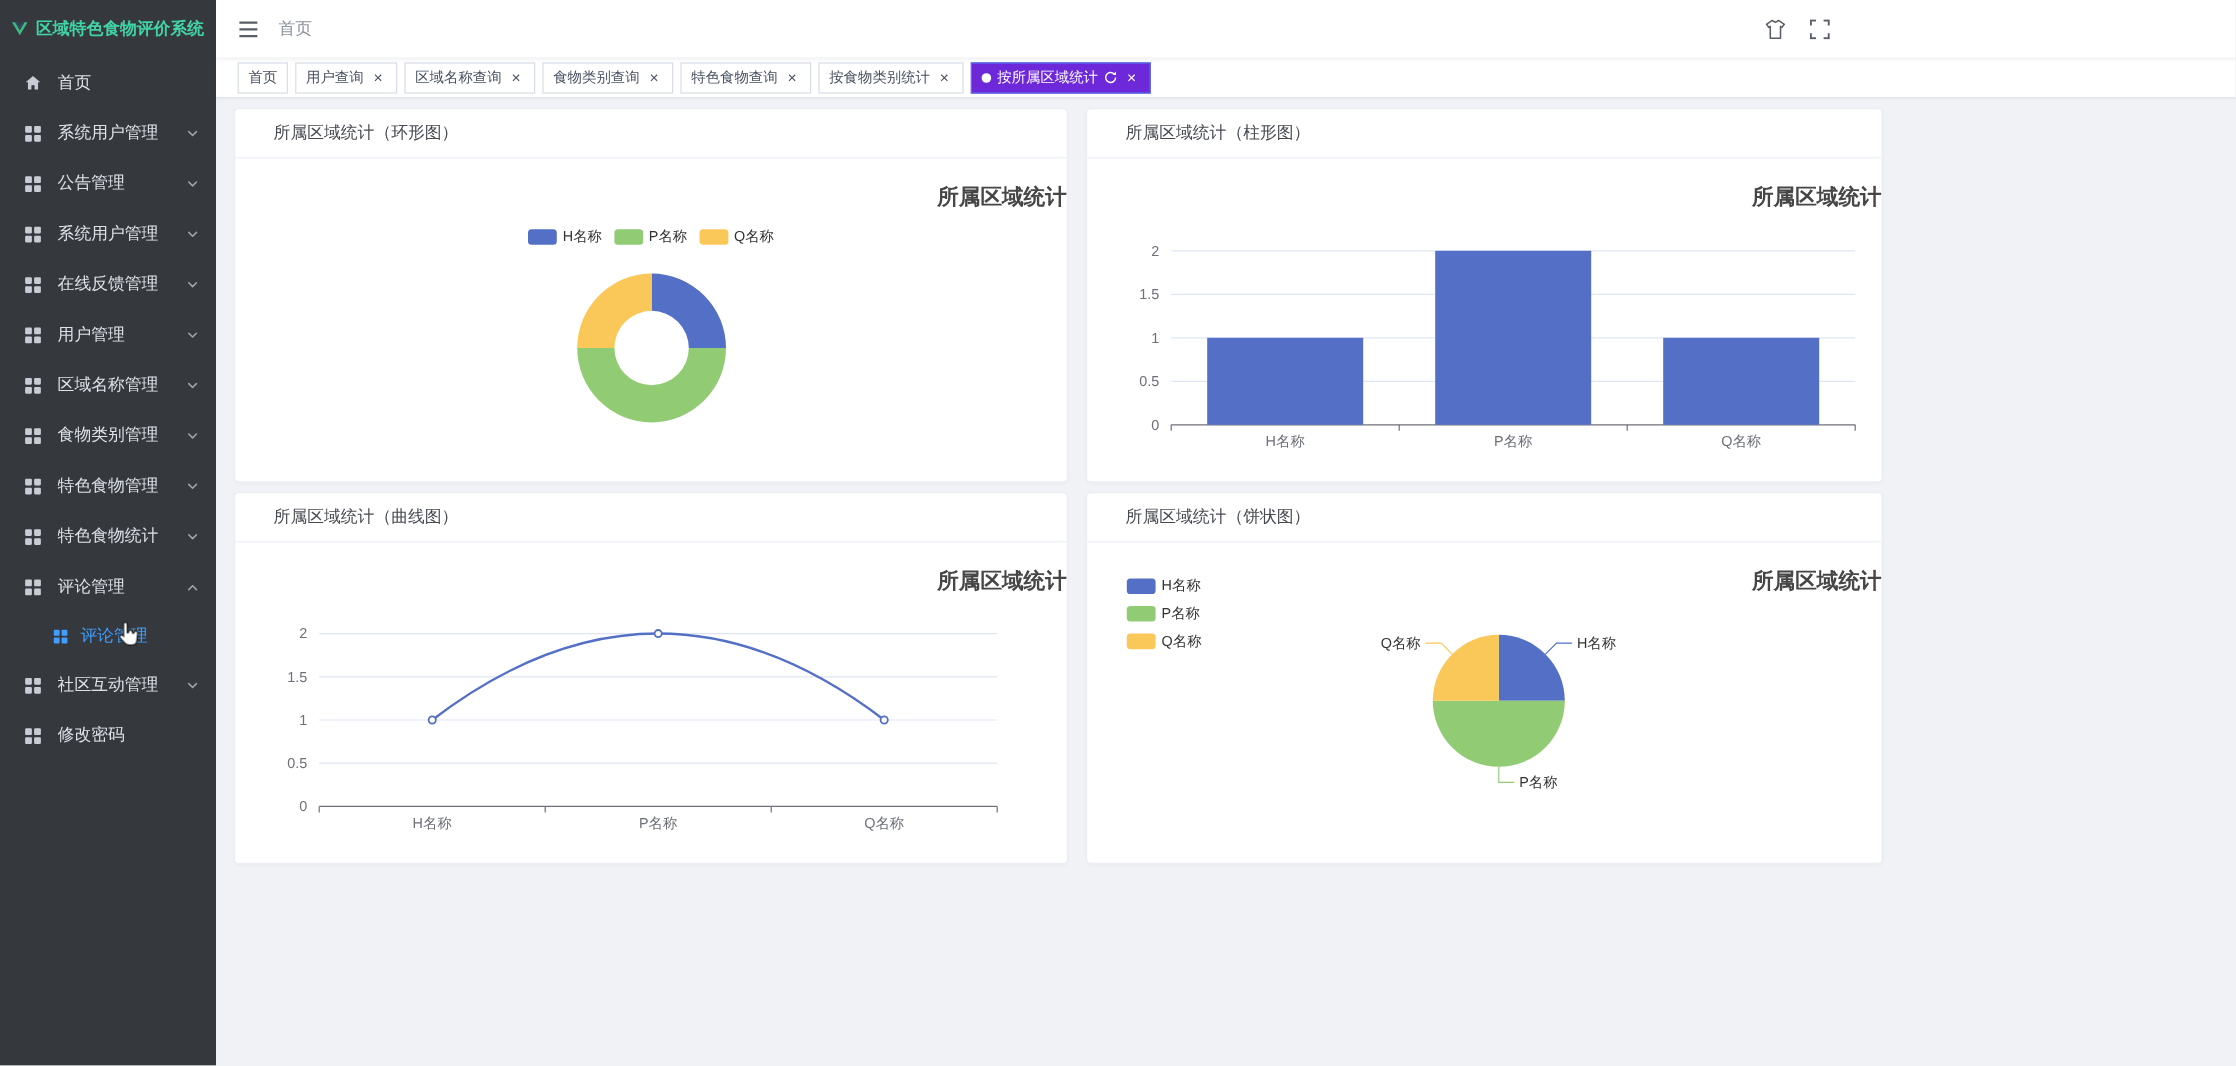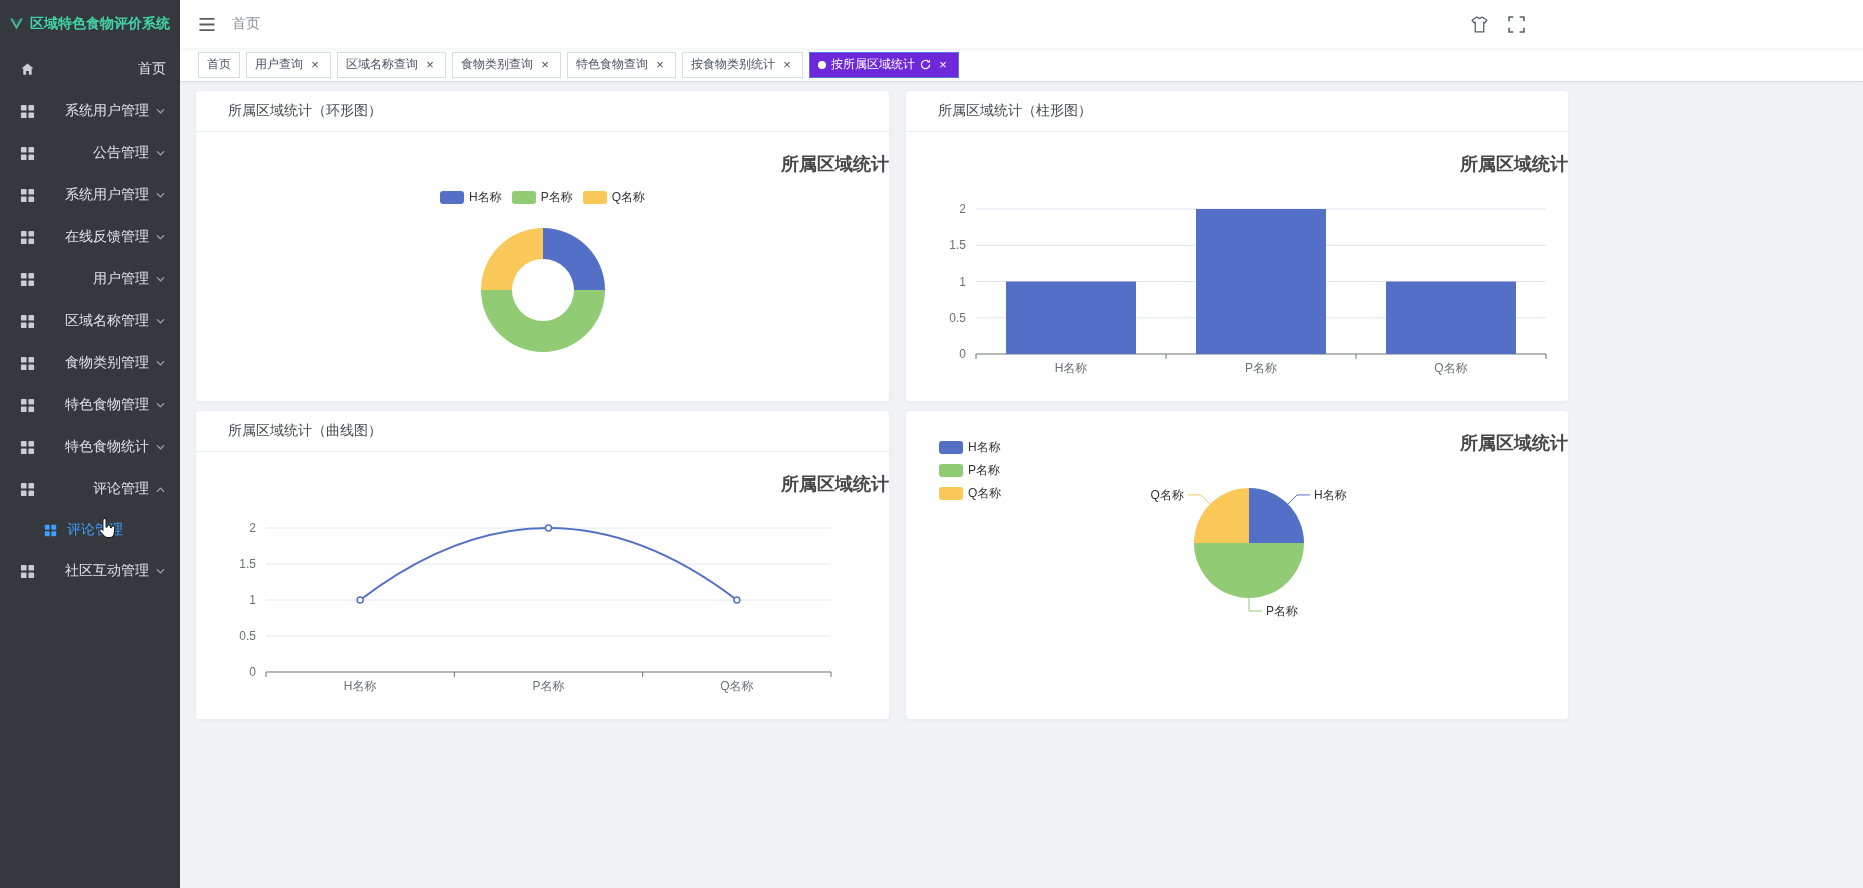--- a/index.html
+++ b/index.html
@@ -1,21 +1,21 @@
 <!DOCTYPE html>
 <html><head>
 <meta charset="utf-8">
 <style>
   *{box-sizing:border-box;margin:0;padding:0;}
   html,body{width:1863px;height:888px;overflow:hidden;}
   body{font-family:"Liberation Sans","DejaVu Sans",sans-serif;background:#f0f2f5;}
   .app{display:flex;width:100%;height:100%;}
 
   
-  .sidebar{width:180px;background:#35393e;flex-shrink:0;display:flex;flex-direction:column;overflow:hidden;text-align:right;}
+  .sidebar{width:180px;background:#35393e;flex-shrink:0;display:flex;flex-direction:column;overflow:hidden;}
   .logo{height:48px;display:flex;align-items:center;padding:0 10px;gap:7px;cursor:pointer;flex-shrink:0;}
   .logo-title{color:#42d3a5;font-size:14px;font-weight:bold;white-space:nowrap;}
   .menu{flex:1;}
   .menu-item{height:42px;display:flex;align-items:center;padding:0 14px 0 20px;color:#dde1e8;font-size:14px;cursor:pointer;white-space:nowrap;}
   .menu-item .mi{width:15px;height:15px;margin-right:13px;fill:#c8ccd4;flex-shrink:0;}
   .menu-item .label{flex:1;overflow:hidden;}
   .chev{width:11px;height:11px;color:#a0a5ad;margin-left:6px;flex-shrink:0;}
   .chev.up{transform:rotate(180deg);}
   .submenu-item{height:40px;display:flex;align-items:center;padding-left:44px;color:#409eff;font-size:14px;cursor:pointer;}
   .submenu-item .mi{width:13px;height:13px;margin-right:10px;fill:#409eff;flex-shrink:0;}
@@ -189,20 +189,26 @@
         </div>
       </div>
       <div class="menu-item">
         <svg class="mi">
             <use href="#i-grid"></use>
           </svg>
         <span class="label">社区互动管理</span>
         <svg class="chev">
             <use href="#i-chevron"></use>
           </svg>
+      </div>
+      <div class="menu-item">
+        <svg class="mi">
+            <use href="#i-grid"></use>
+          </svg>
+        <span class="label">修改密码</span>
       </div>
     </nav>
   </aside>
 
   <div class="main">
 
     <header class="topbar">
       <svg class="hamburger" viewBox="0 0 18 16">
         <path d="M1 2h16M1 8h16M1 14h16" stroke="currentColor" stroke-width="2"></path>
       </svg>
@@ -343,20 +349,23 @@
                 <text class="tick" x="540.83" y="238" text-anchor="middle">Q名称</text>
                 <path d="M164.17,148 Q352.5,4 540.83,148" fill="none" stroke="#5470c6" stroke-width="2"></path>
                 <circle cx="164.17" cy="148" r="3" fill="#fff" stroke="#5470c6" stroke-width="1.5"></circle>
                 <circle cx="352.5" cy="76" r="3" fill="#fff" stroke="#5470c6" stroke-width="1.5"></circle>
                 <circle cx="540.83" cy="148" r="3" fill="#fff" stroke="#5470c6" stroke-width="1.5"></circle>
               </svg></div>
         </div>
       </section>
 
       <section class="card">
+        <div class="card-header">
+          <span>所属区域统计（饼状图）</span>
+        </div>
         <div class="card-body">
           <div class="chart-title">所属区域统计</div>
           <div class="legend-v" id="legend-pie">
               <span class="lg-item">
                 <span class="lg-marker" style="background:#5470c6"></span>
                 <span>H名称</span>
               </span>
               <span class="lg-item">
                 <span class="lg-marker" style="background:#91cc75"></span>
                 <span>P名称</span>

